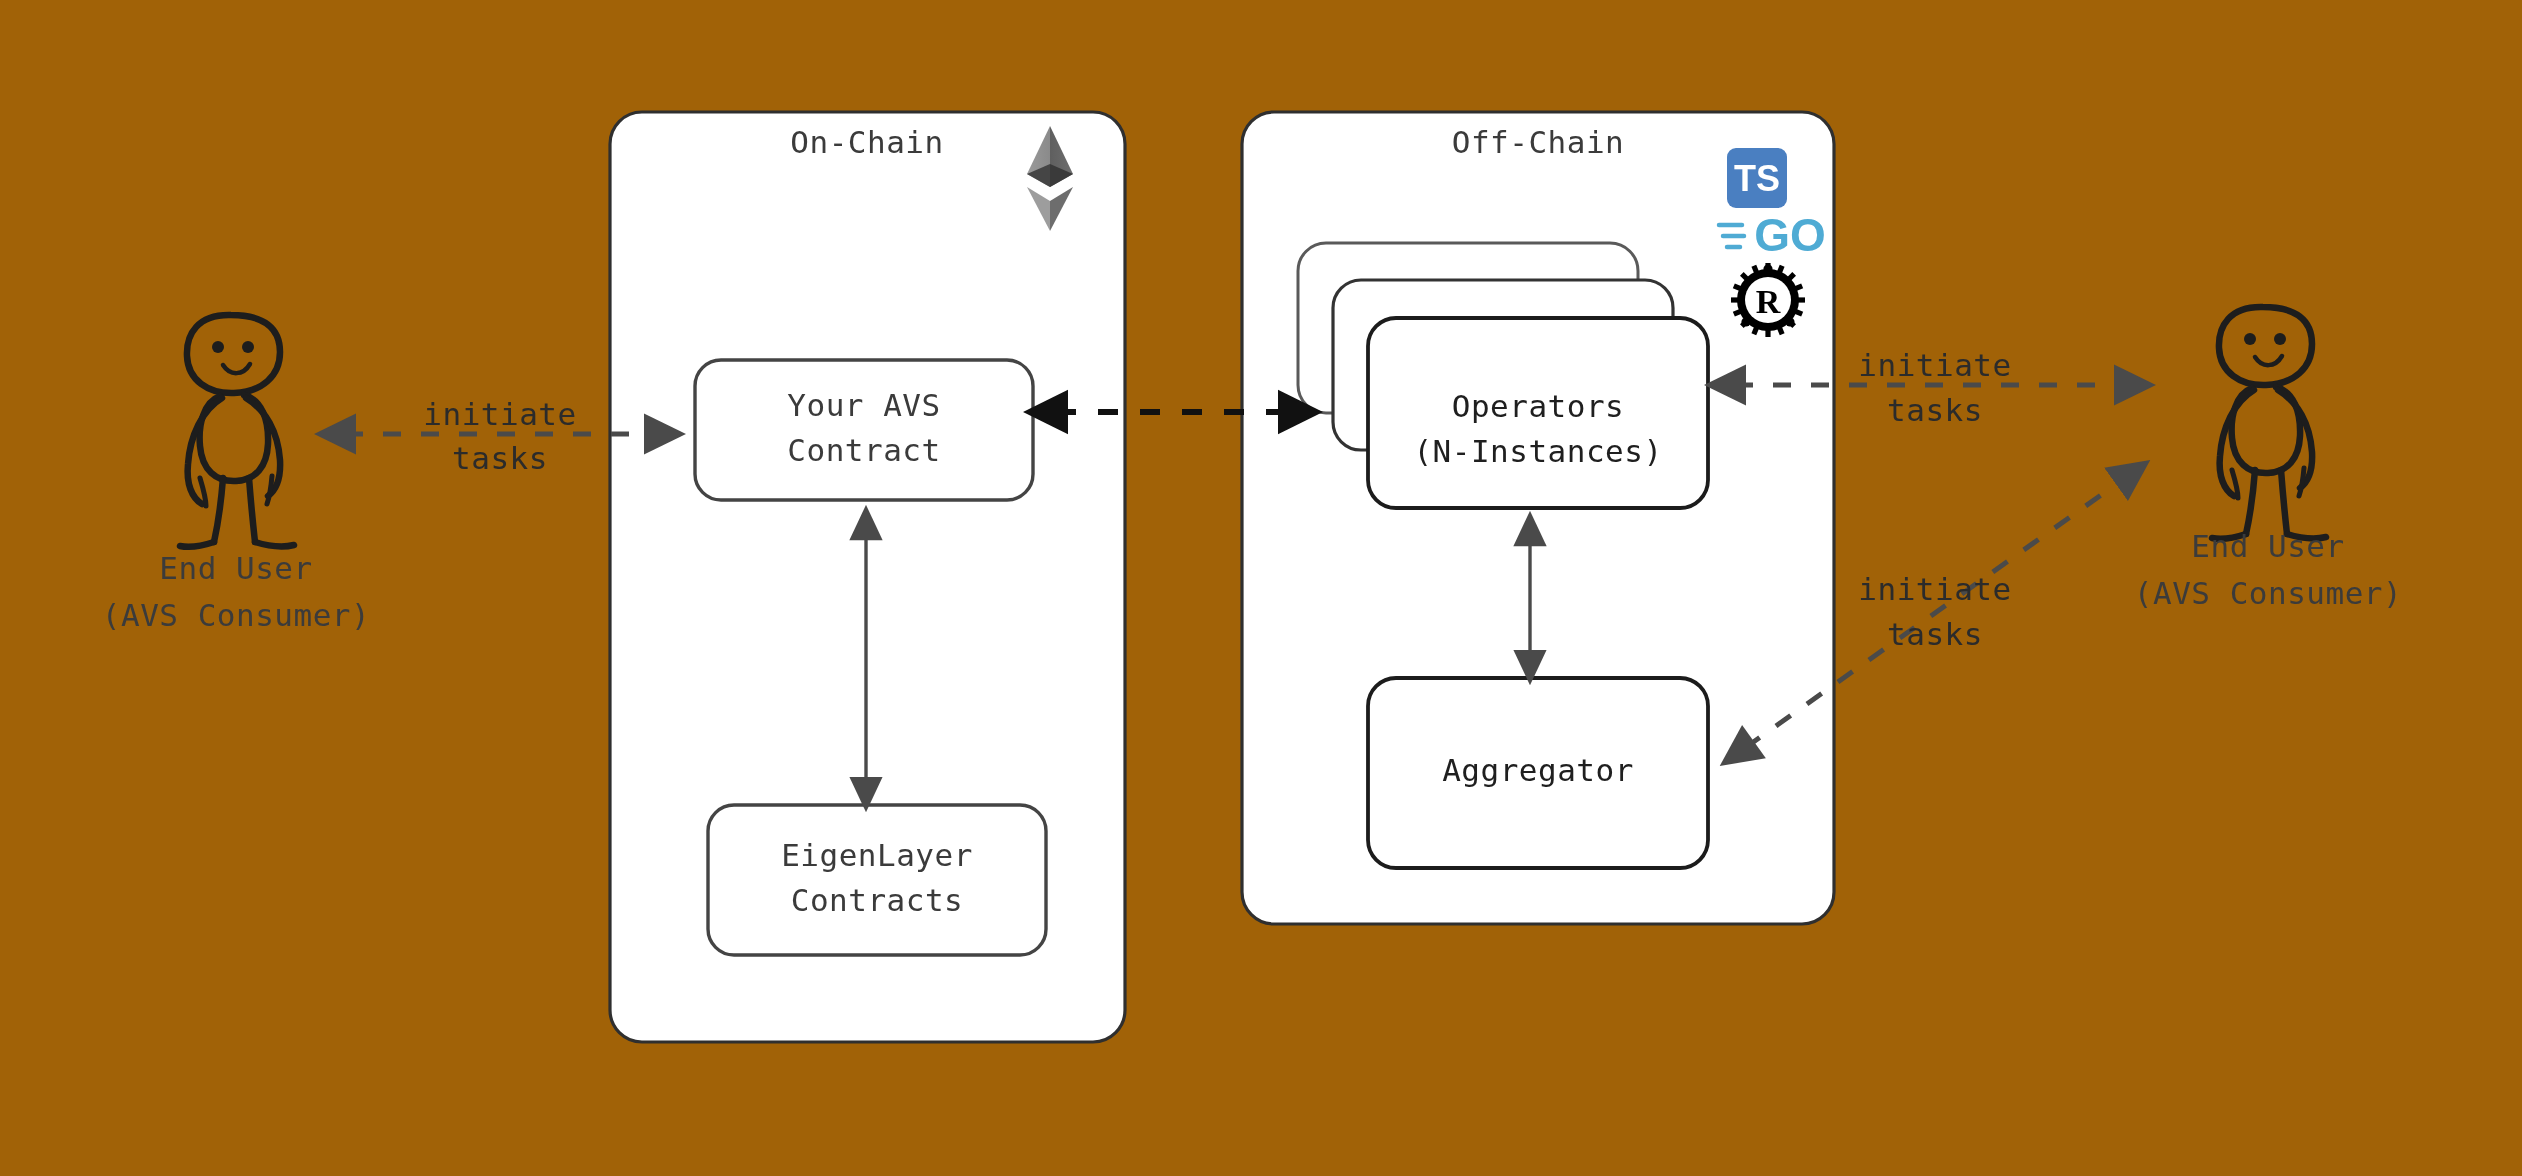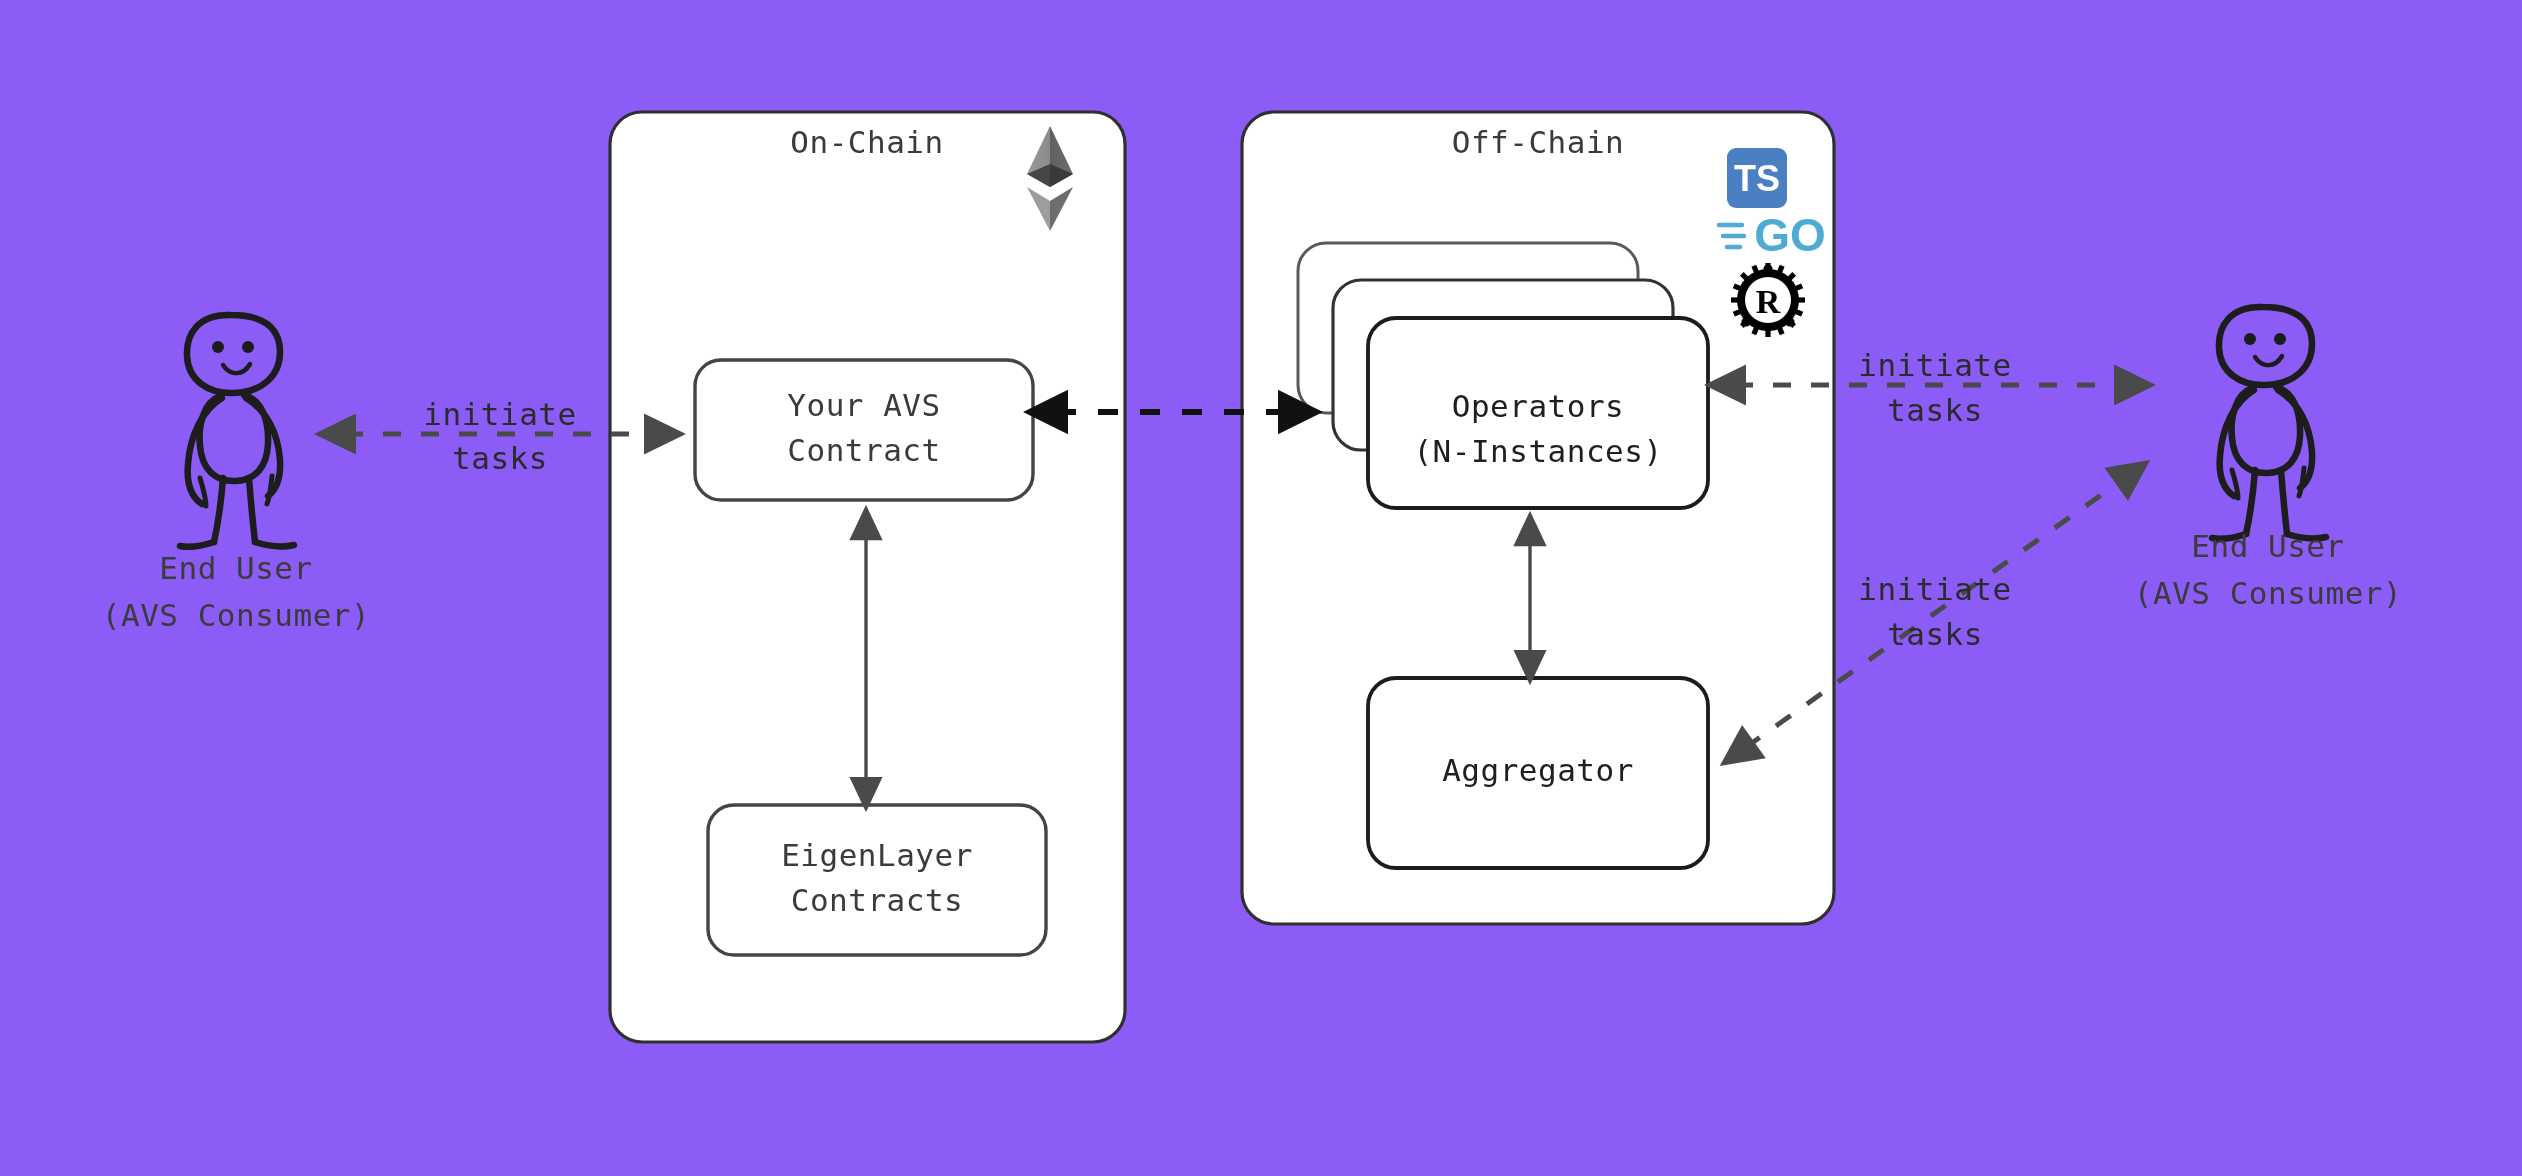--- a/index.html
+++ b/index.html
@@ -10,21 +10,21 @@
   body {
     width: 2522px;
     height: 1176px;
     overflow: hidden;
     font-family: "DejaVu Sans Mono", monospace;
   }
   #diagram-root {
     position: relative;
     width: 2522px;
     height: 1176px;
-    background: #8b5cf6;
+    background: #a16207;
   }
   #diagram-svg {
     position: absolute;
     left: 0;
     top: 0;
     width: 2522px;
     height: 1176px;
   }
   .dtext {
     font-family: "DejaVu Sans Mono", monospace;

